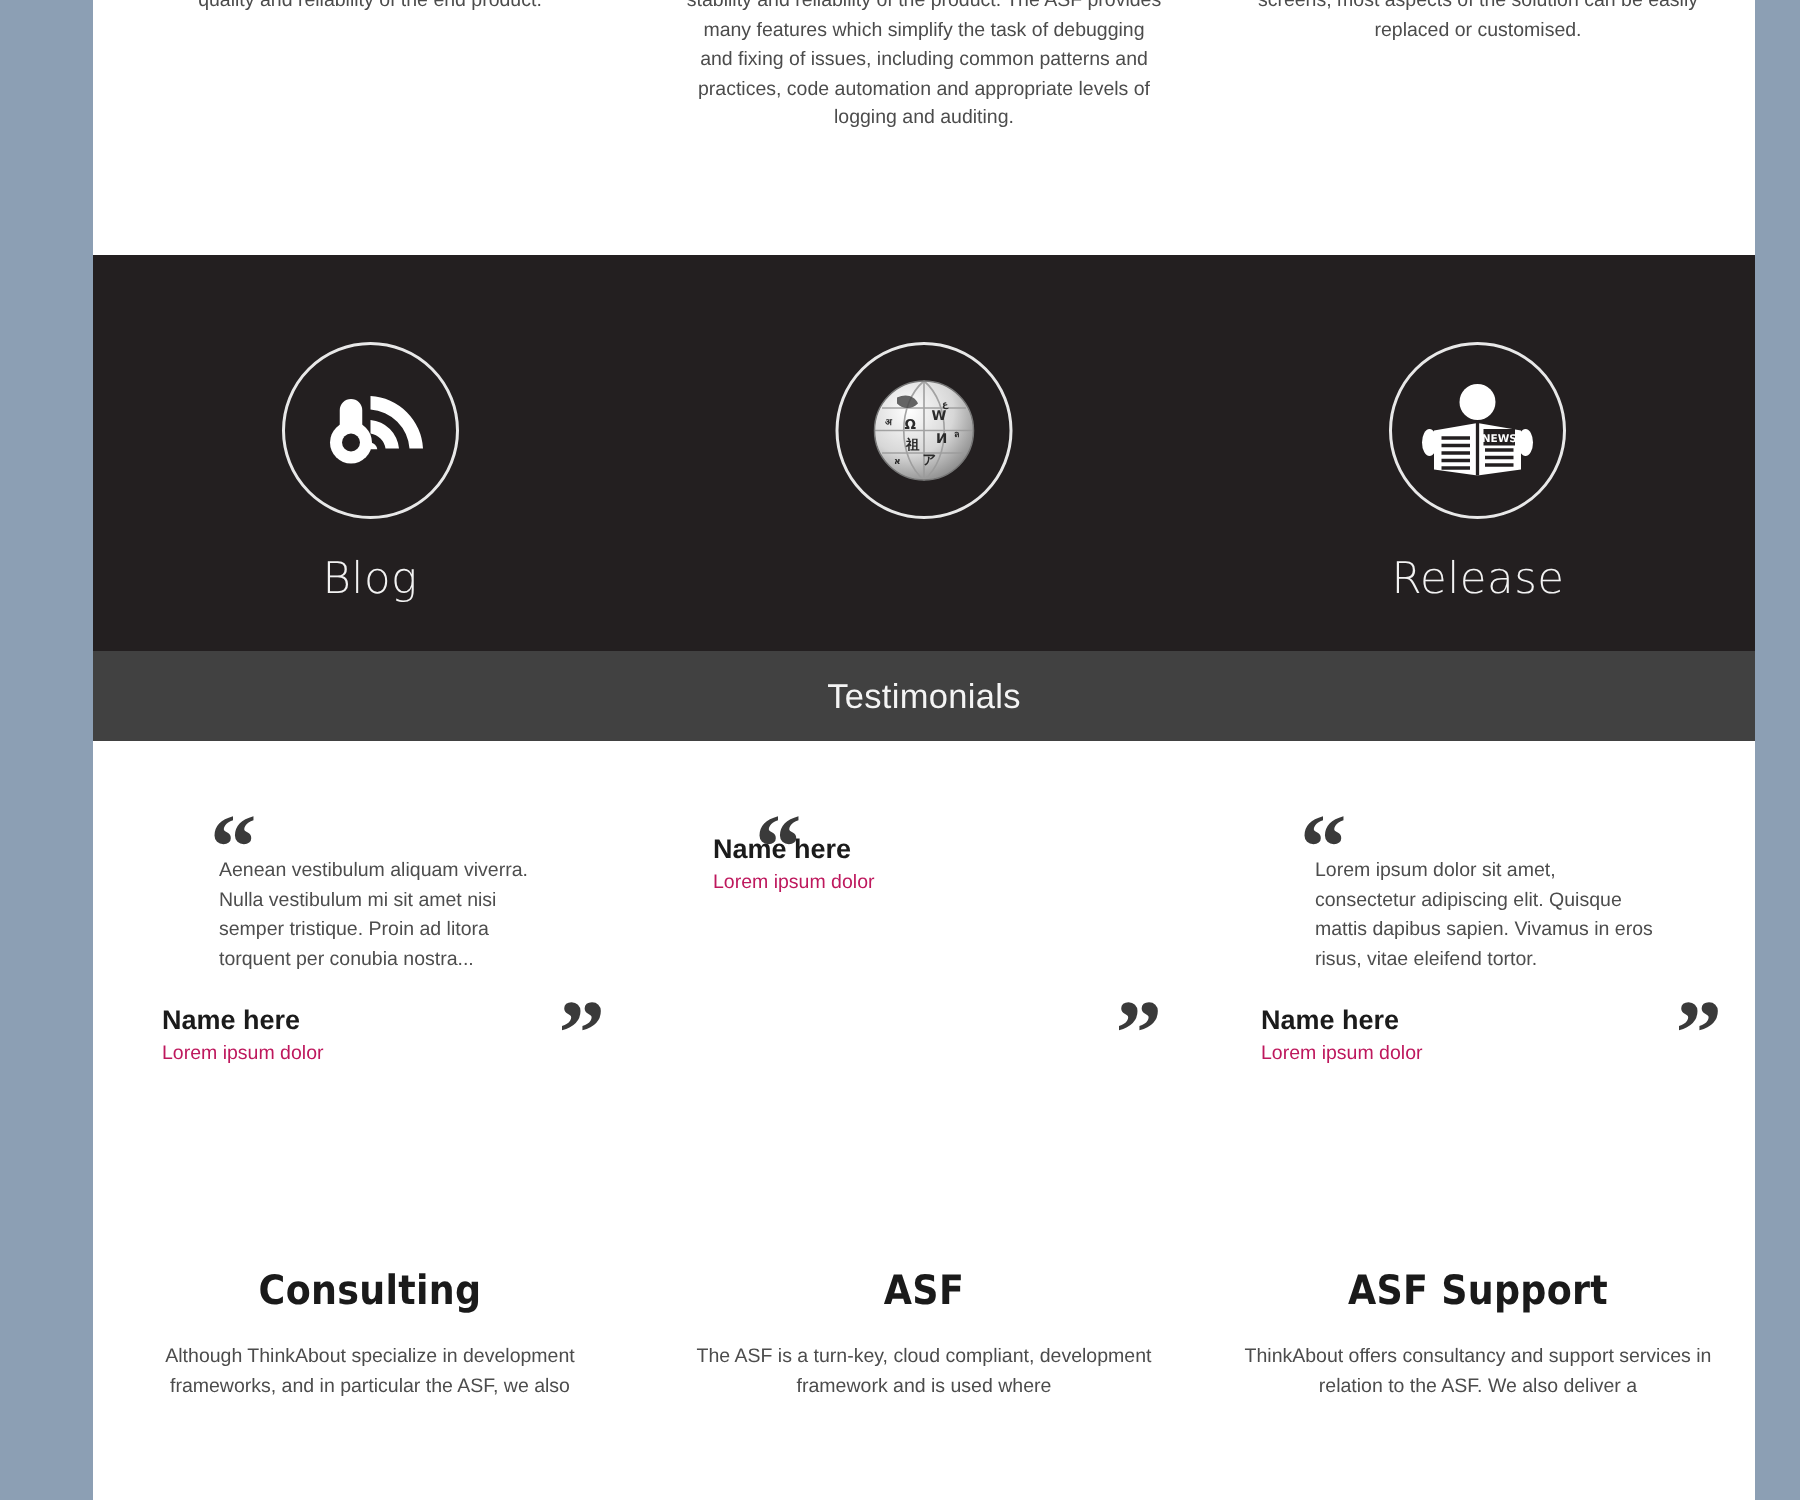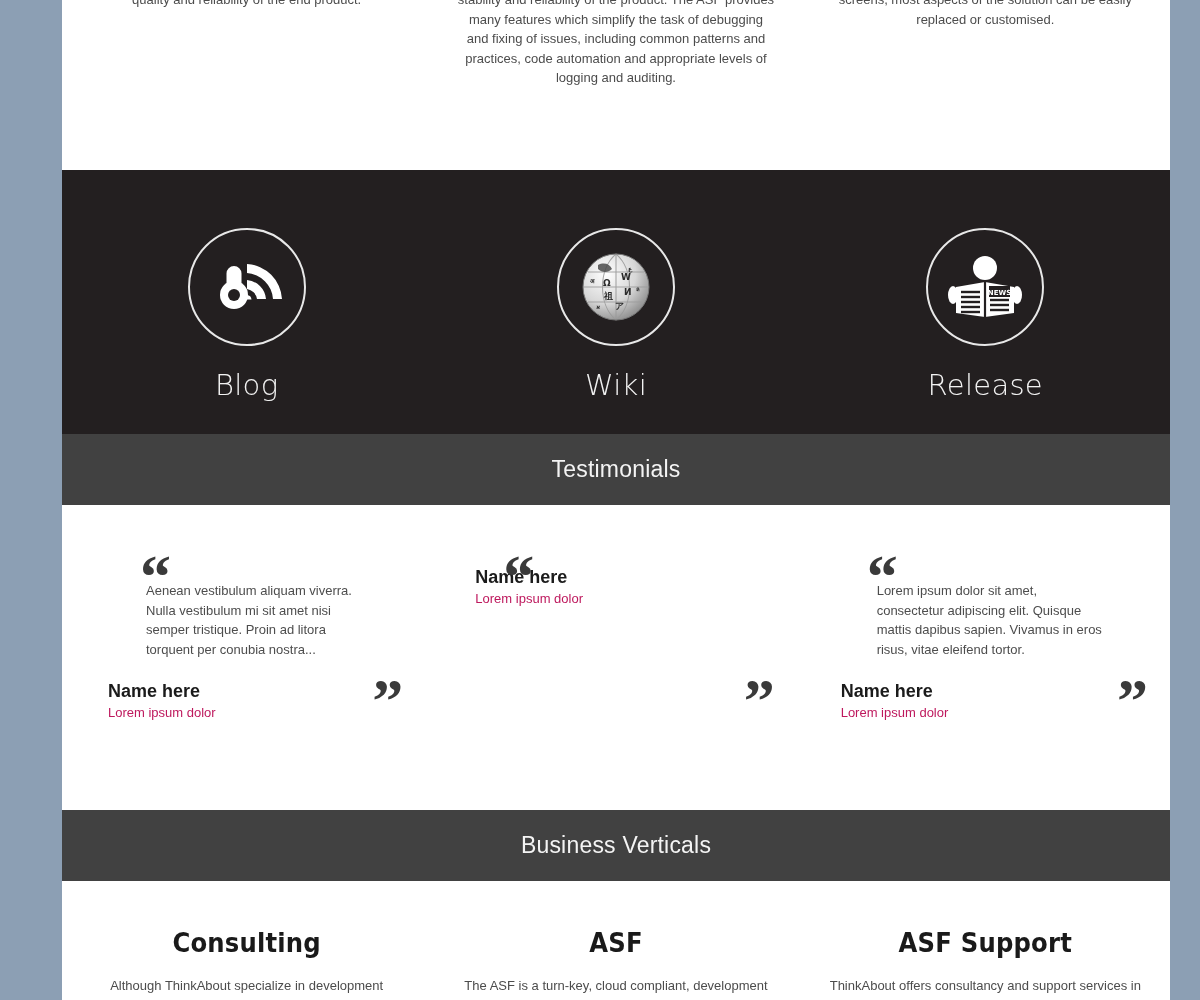--- a/index.html
+++ b/index.html
@@ -80,21 +80,21 @@
     color: #f2f2f2;
     font-weight: 300;
     letter-spacing: 0.3px;
     font-family: "DejaVu Sans", sans-serif;
     font-stretch: condensed;
   }
 
   
   .band-title {
     background: #414141;
-    height: 71px;
+    height: 60px;
     display: flex;
     align-items: center;
     justify-content: center;
     color: #f4f4f4;
     font-size: 23px;
     font-weight: 400;
     letter-spacing: 0.2px;
   }
 
   
@@ -242,21 +242,20 @@
             <text x="39" y="62">ア</text>
             <text x="14" y="36" font-size="6">अ</text>
             <text x="52" y="24" font-size="6">ع</text>
             <text x="60" y="44" font-size="6">ล</text>
             <text x="20" y="62" font-size="6">א</text>
           </g>
           <path d="M22 18 C28 15 34 17 36 22 C32 26 26 26 22 22 z" fill="#4a4a4a" opacity="0.85"></path>
           <path d="M40 7 a33 33 0 0 1 0 66 a33 33 0 0 1 0 -66" fill="none" stroke="#777" stroke-width="1"></path>
         </svg>
       </div>
-      <div class="icon-label">Wiki</div>
     </div>
 
     <div class="icon-block">
       <div class="circle">
         <svg class="ico-svg" width="78" height="72" viewBox="0 0 78 72">
           <circle cx="39" cy="17" r="12" fill="#ffffff"></circle>
           <ellipse cx="7" cy="44" rx="5" ry="9" fill="#ffffff"></ellipse>
           <ellipse cx="71" cy="44" rx="5" ry="9" fill="#ffffff"></ellipse>
           <path d="M39 31 L10 36 L10 62 L39 66 z" fill="#ffffff"></path>
           <path d="M39 31 L68 36 L68 62 L39 66 z" fill="#ffffff"></path>
@@ -304,23 +303,20 @@
     <div class="testi t3">
       <div class="q-open">“</div>
       <div class="q-close">”</div>
       <div class="testi-body">Lorem ipsum dolor sit amet, consectetur adipiscing elit. Quisque mattis dapibus sapien. Vivamus in eros risus, vitae eleifend tortor.</div>
       <div class="testi-name">Name here</div>
       <div class="testi-role">Lorem ipsum dolor</div>
     </div>
 
   </section>
 
-  <div class="band-title">
-    <span>Business Verticals</span>
-  </div>
 
   <section class="verticals">
     <div class="vert">
       <h3>Consulting</h3>
       <p>Although ThinkAbout specialize in development frameworks, and in particular the ASF, we also</p>
     </div>
     <div class="vert">
       <h3>ASF</h3>
       <p>The ASF is a turn-key, cloud compliant, development framework and is used where</p>
     </div>

